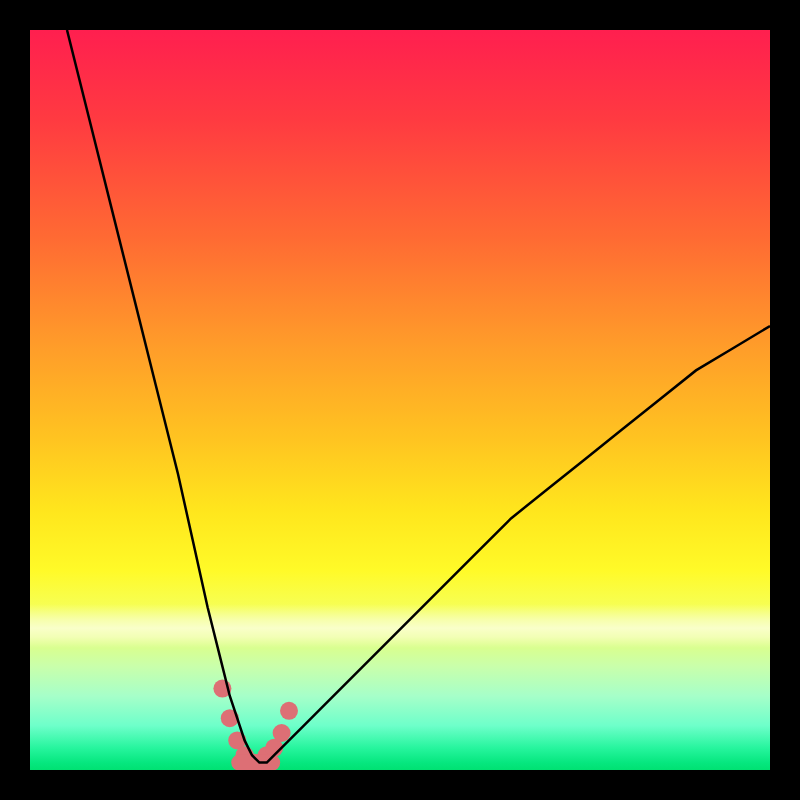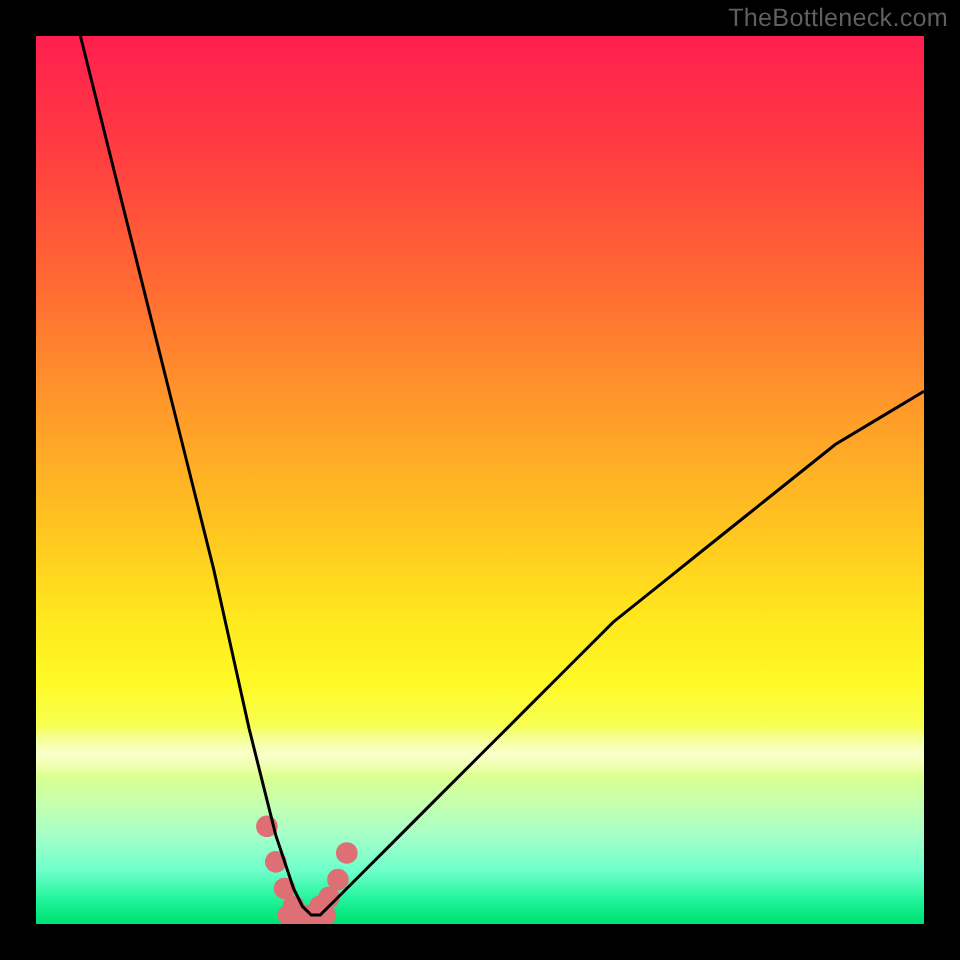--- a/index.html
+++ b/index.html
@@ -83,21 +83,20 @@
     font-size: 21px;
     letter-spacing: 0.2px;
     font-weight: 400;
   }
 </style>
 </head>
 <body>
 
 <div class="frame">
 
-  <div class="watermark">TheBottleneck.com</div>
 
   <div class="plot-area">
 
     <div class="gradient">
       <div class="main-grad"></div>
       <div class="pale-band"></div>
     </div>
 
     <svg class="curve-svg" viewBox="0 0 740 740" preserveAspectRatio="none">
       <g id="marker-group">

